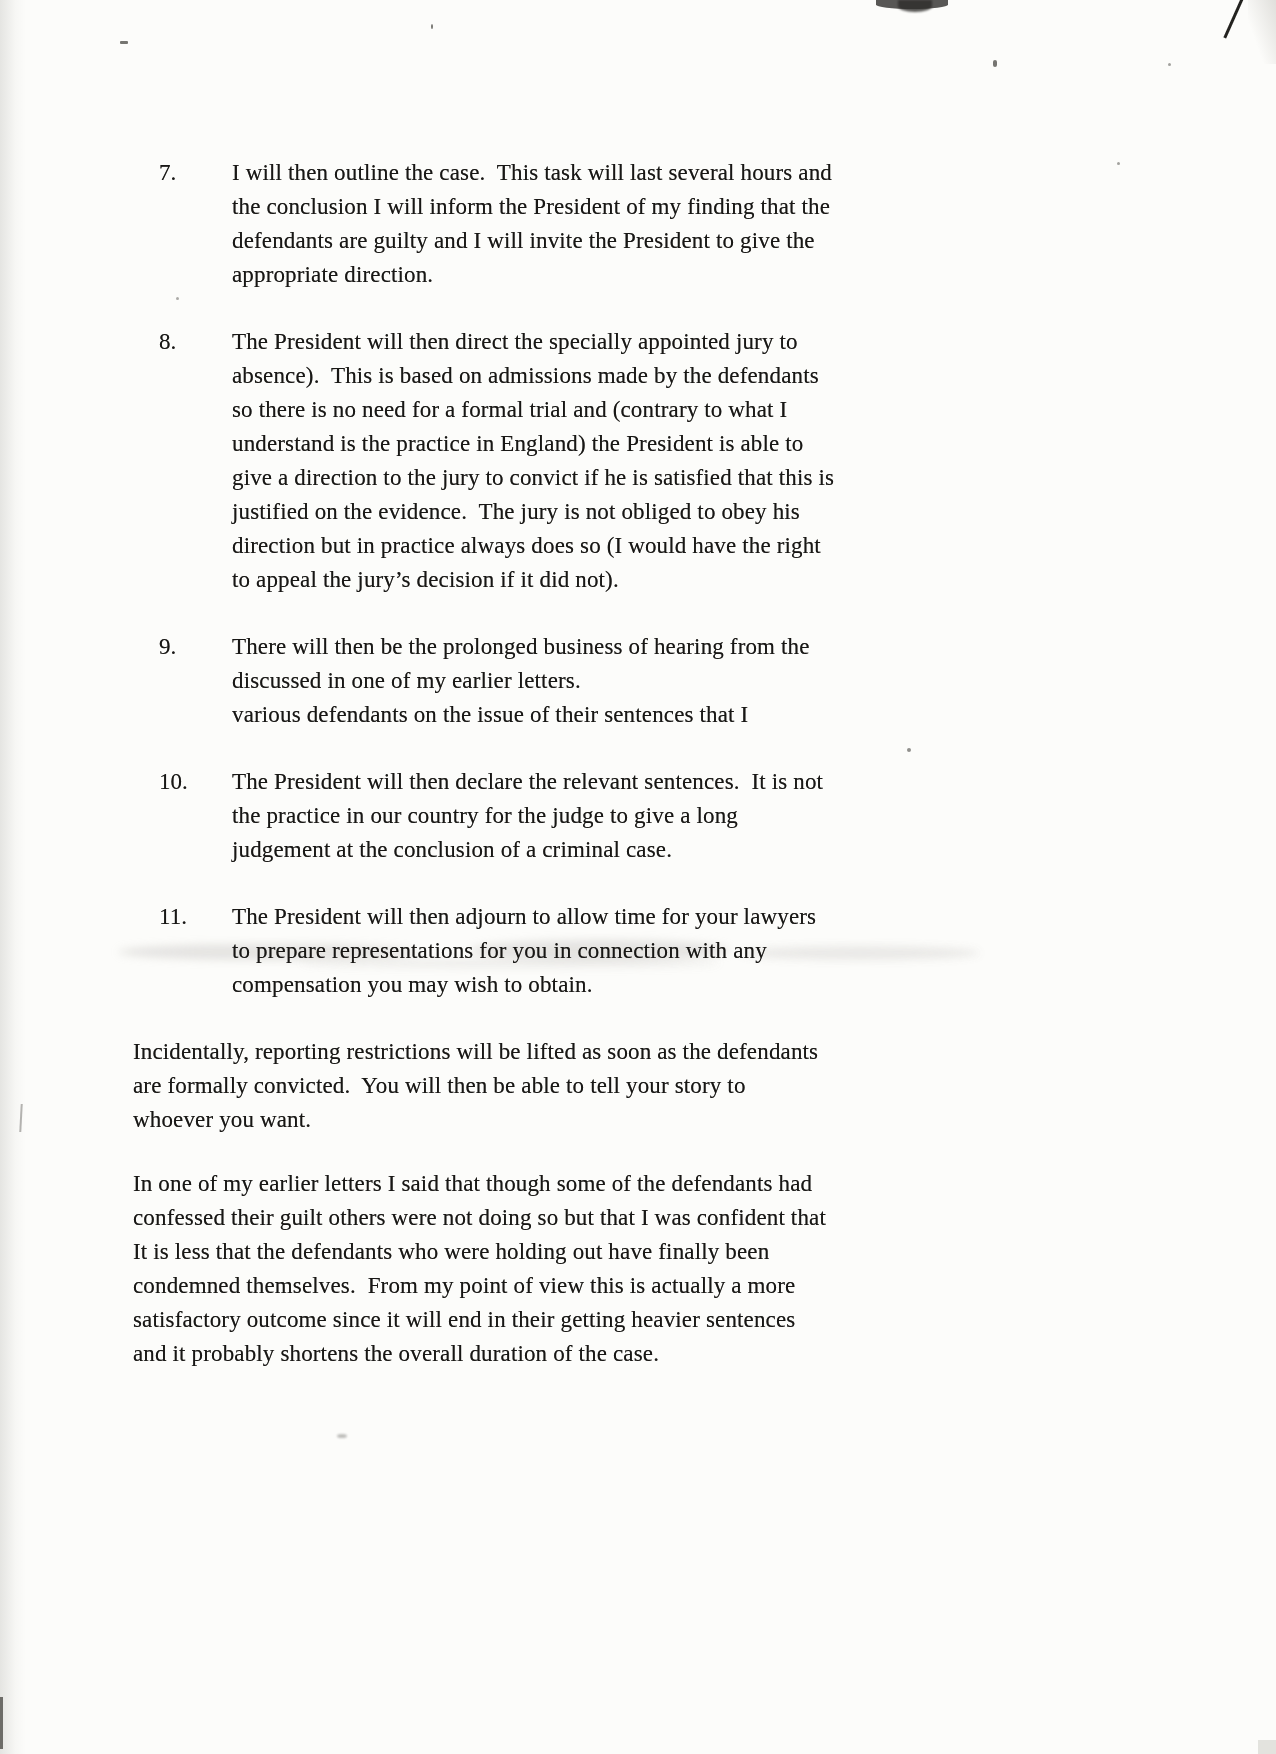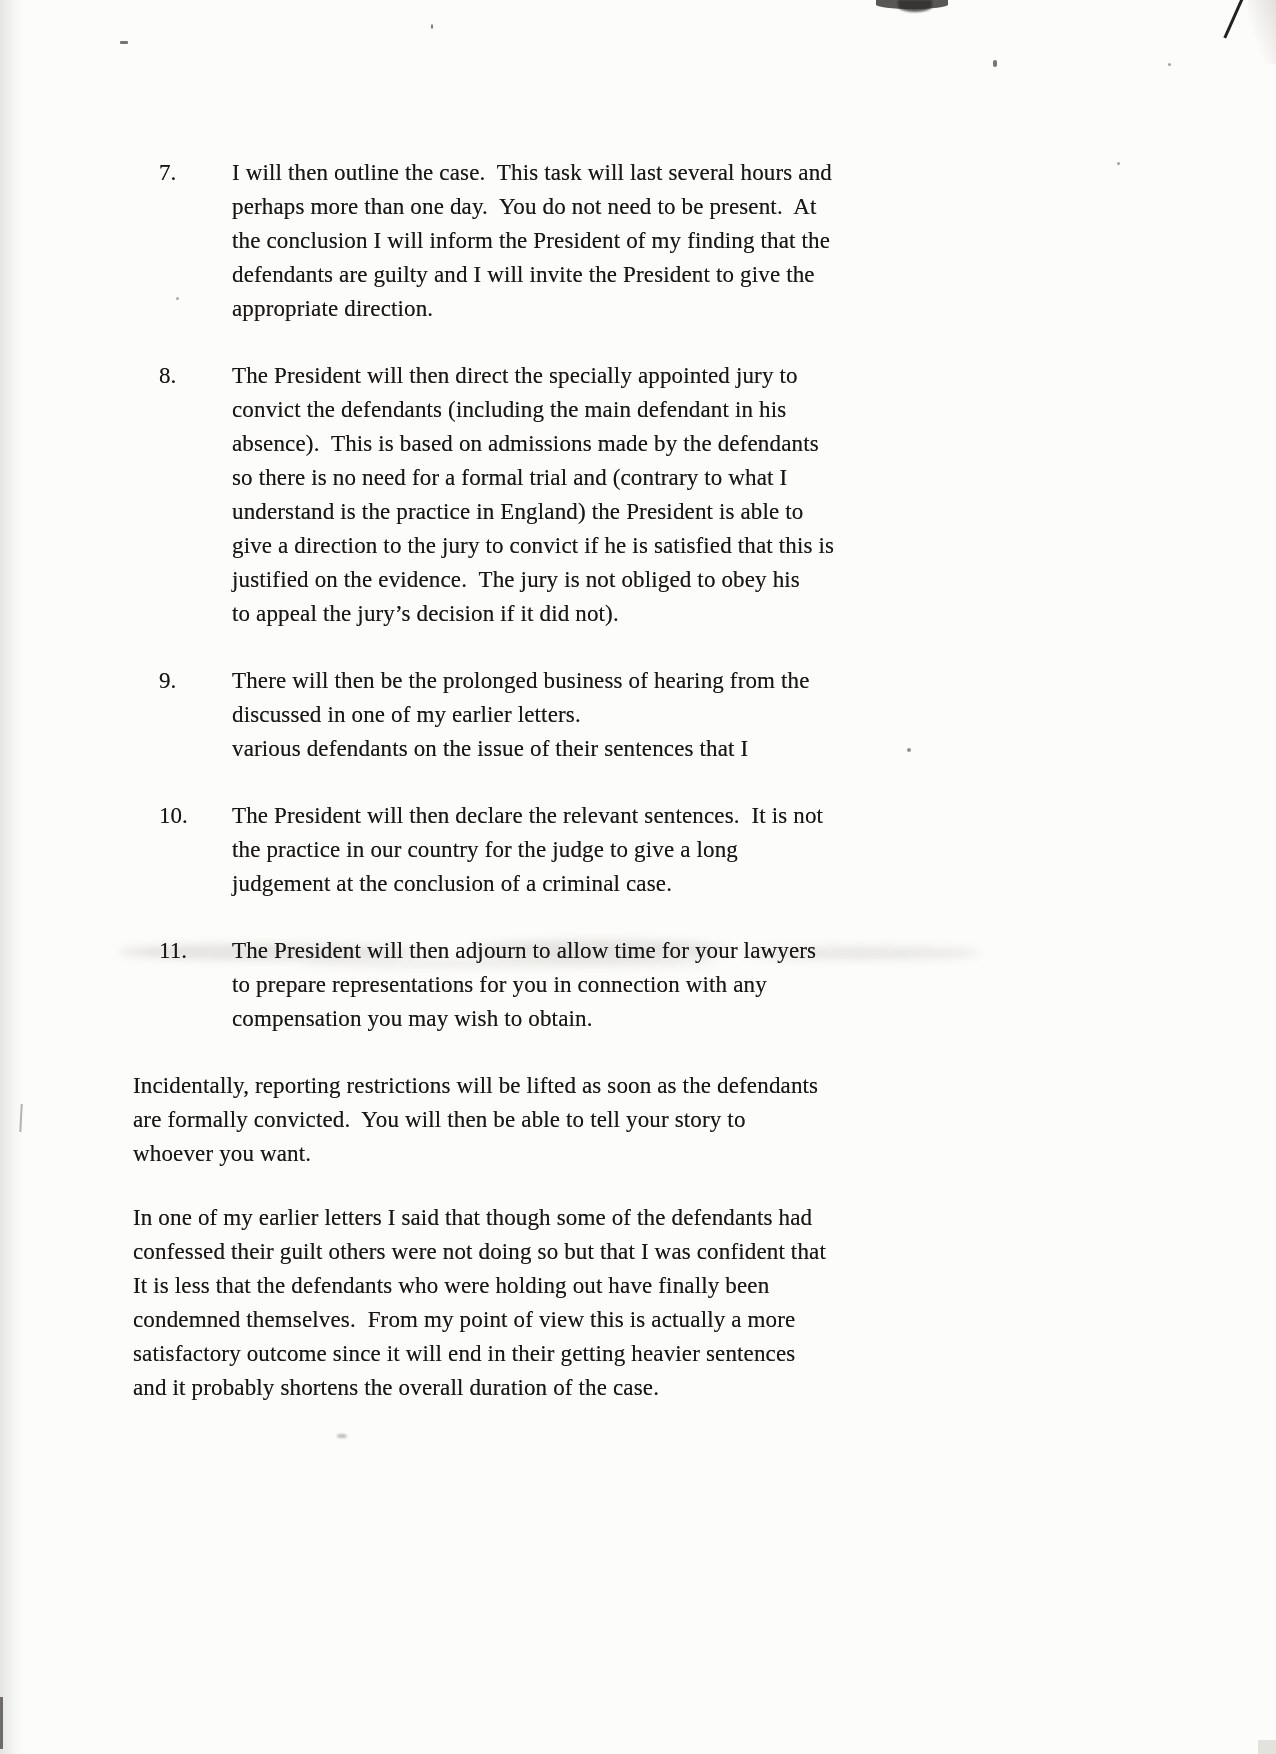--- a/index.html
+++ b/index.html
@@ -129,36 +129,35 @@
   <div class="artifact left-tick"></div>
   <div class="artifact bl-tick"></div>
   <div class="artifact br-block"></div>
 
   <div class="content">
     <div>
         <div class="npara">
           <div class="num">7.</div>
           <div class="ptext">
             <div class="tline">I will then outline the case.  This task will last several hours and</div>
-            <div class="tline">perhaps more than one day.  You do not need to be present.  At</div>
             <div class="tline">the conclusion I will inform the President of my finding that the</div>
             <div class="tline">defendants are guilty and I will invite the President to give the</div>
             <div class="tline">appropriate direction.</div>
           </div>
         </div>
         <div class="npara">
           <div class="num">8.</div>
           <div class="ptext">
             <div class="tline">The President will then direct the specially appointed jury to</div>
-            <div class="tline">convict the defendants (including the main defendant in his</div>
             <div class="tline">absence).  This is based on admissions made by the defendants</div>
             <div class="tline">so there is no need for a formal trial and (contrary to what I</div>
             <div class="tline">understand is the practice in England) the President is able to</div>
             <div class="tline">give a direction to the jury to convict if he is satisfied that this is</div>
             <div class="tline">justified on the evidence.  The jury is not obliged to obey his</div>
+            <div class="tline">direction but in practice always does so (I would have the right</div>
             <div class="tline">to appeal the jury’s decision if it did not).</div>
           </div>
         </div>
         <div class="npara">
           <div class="num">9.</div>
           <div class="ptext">
             <div class="tline">There will then be the prolonged business of hearing from the</div>
             <div class="tline">discussed in one of my earlier letters.</div>
             <div class="tline">various defendants on the issue of their sentences that I</div>
           </div>

